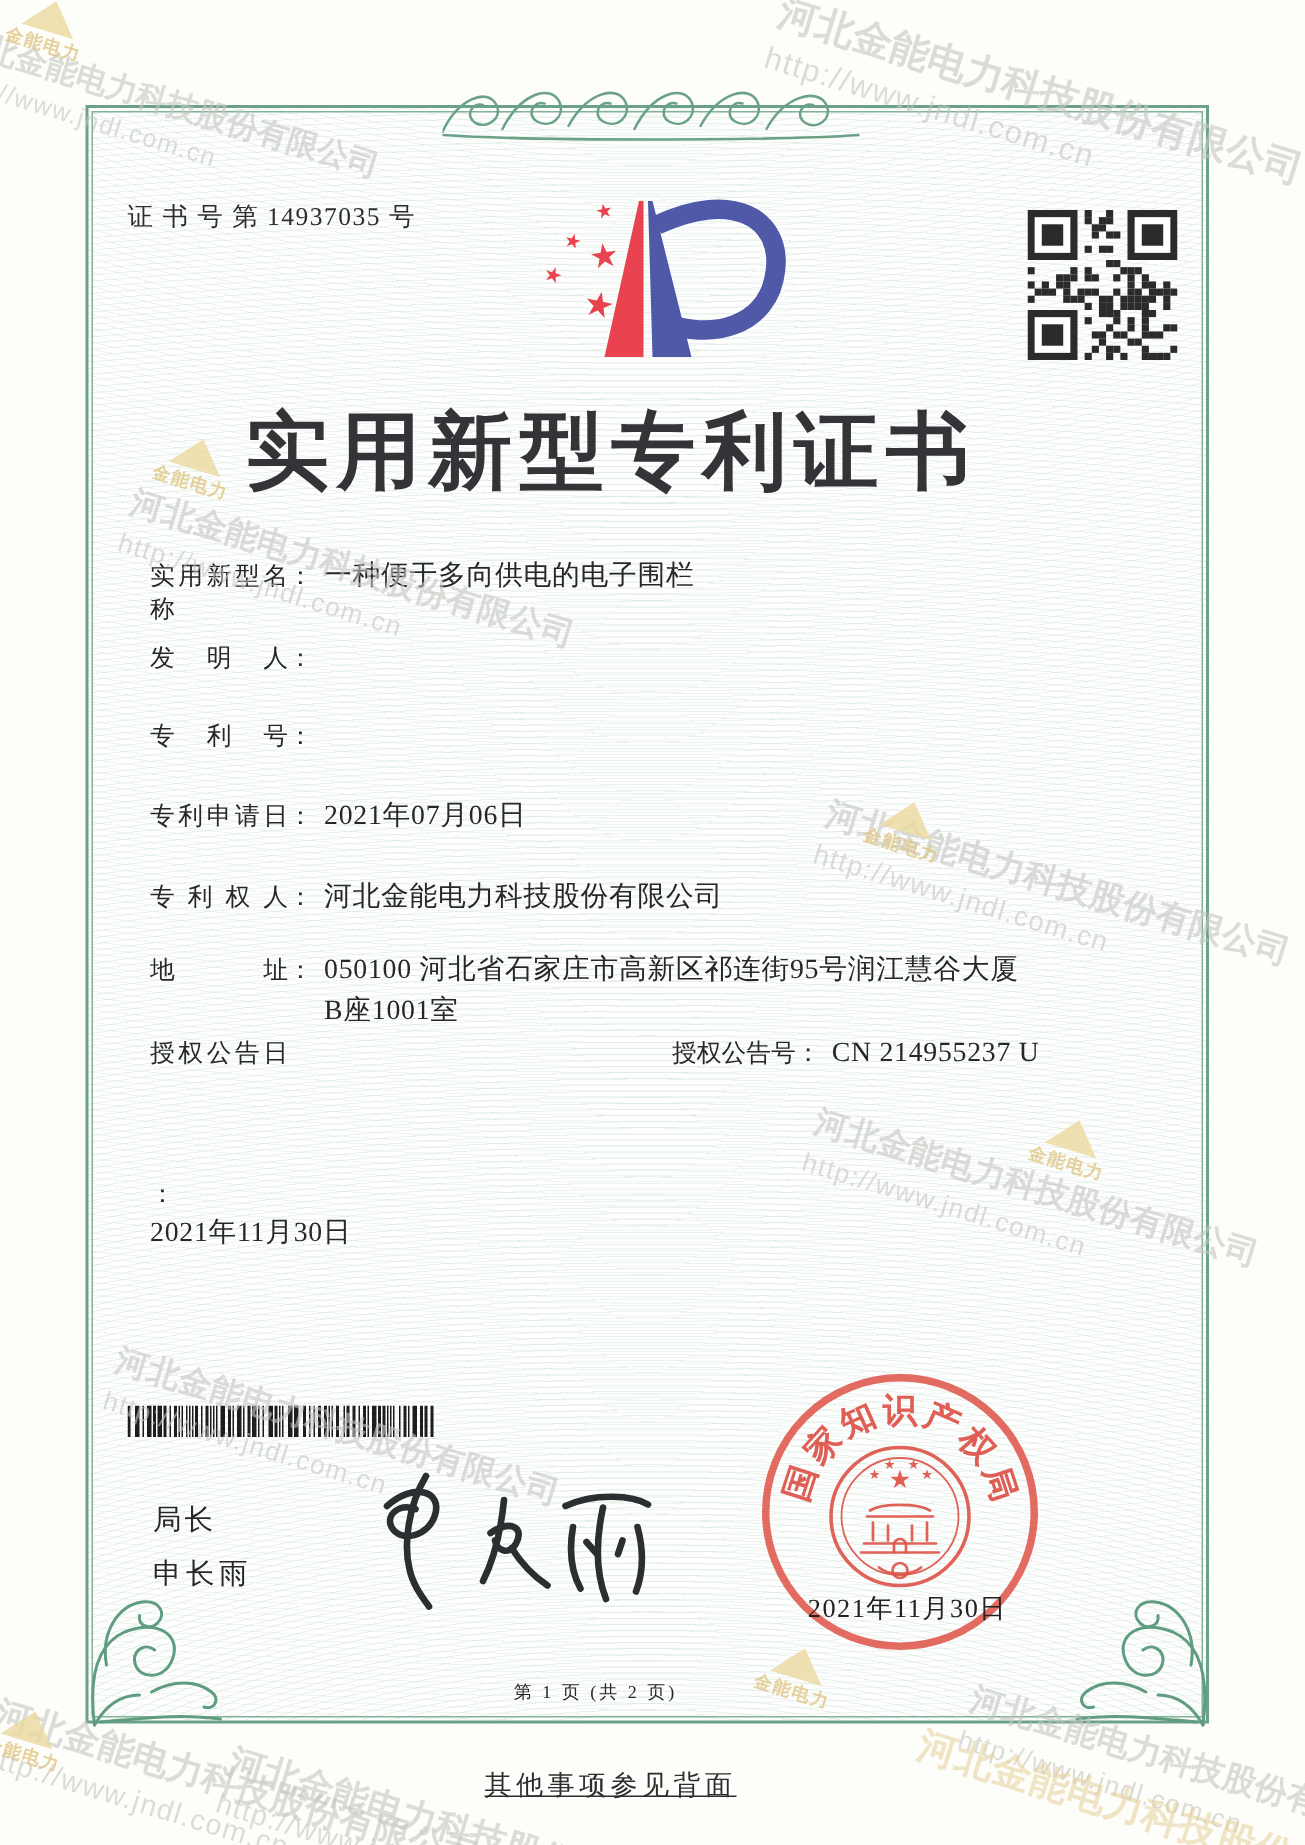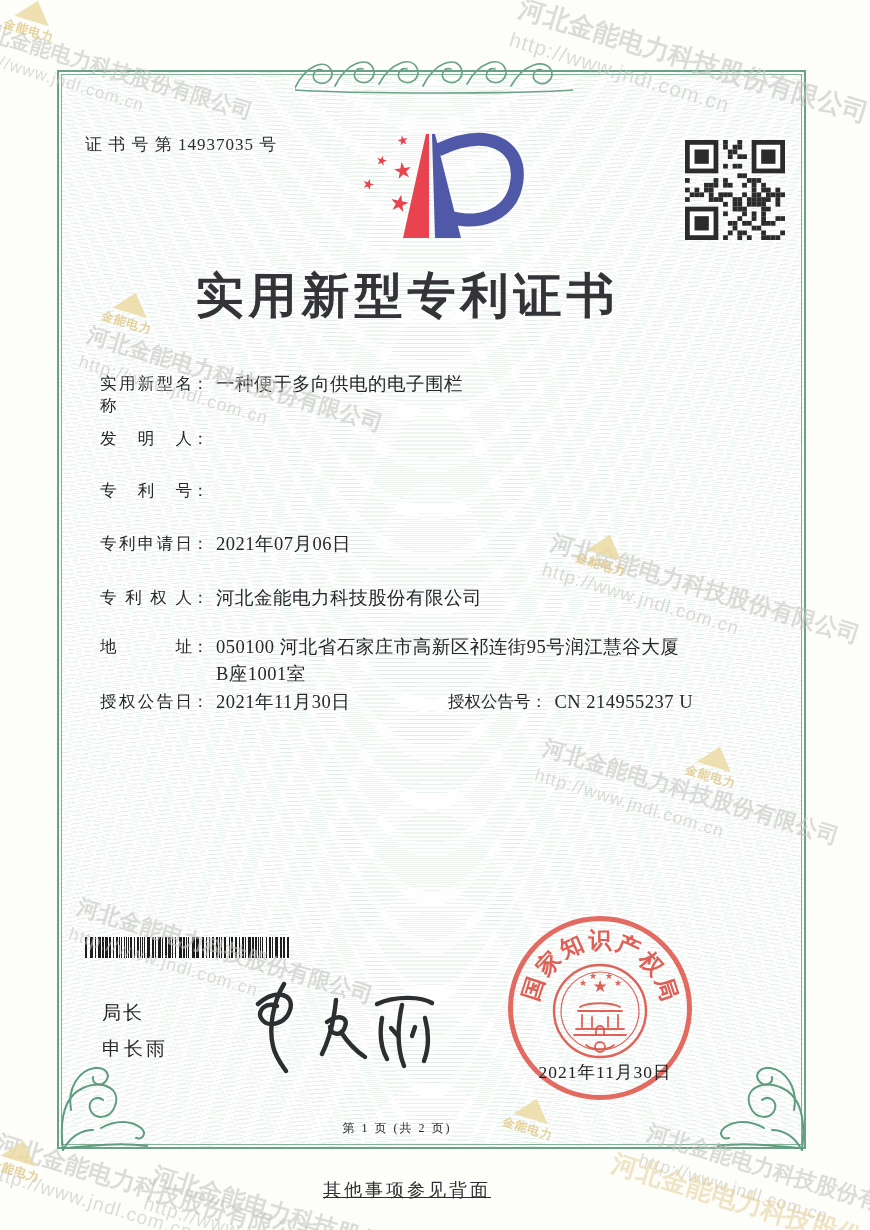--- a/index.html
+++ b/index.html
@@ -20,21 +20,21 @@
     z-index:1;
   }
   .frame::after{content:'';position:absolute;inset:2px;border:1px solid #84b298;pointer-events:none;}
   
   .certno{position:absolute;left:85px;top:133px;font-size:17px;letter-spacing:1px;color:#2d2d31;z-index:2;}
   .logo{position:absolute;left:345px;top:126px;width:185px;height:128px;z-index:2;}
   .logo .star{position:absolute;color:#e8434e;line-height:1;}
   .qr{position:absolute;left:685px;top:140px;width:100px;height:100px;z-index:2;}
   .title{
     position:absolute;left:57px;top:264px;width:745px;text-align:center;
-    font-size:48px;font-weight:bold;letter-spacing:5px;color:#333338;z-index:2;
+    font-size:56px;font-weight:bold;letter-spacing:5px;color:#333338;z-index:2;
     padding-right:44px;box-sizing:border-box;
   }
   
   .row{position:absolute;left:100px;display:flex;align-items:flex-start;font-size:18.5px;z-index:2;width:690px;}
   .flabel{width:92px;flex:0 0 92px;font-size:16.5px;text-align:justify;text-align-last:justify;padding-top:2px;}
   .fcolon{width:24px;flex:0 0 24px;font-size:16.5px;padding-top:2px;}
   .fvalue{letter-spacing:.5px;line-height:27px;}
   .grant2{position:absolute;left:348px;top:0;display:flex;}
   
   .paras{position:absolute;left:100px;top:722px;width:682px;font-size:16.5px;line-height:25.5px;
@@ -262,21 +262,21 @@
 <div class="row" style="top:585px">
   <span class="flabel">专利权人</span>
     <span class="fcolon">：</span>
     <span class="fvalue">河北金能电力科技股份有限公司</span>
 </div>
 <div class="row" style="top:634px">
   <span class="flabel">地址</span>
     <span class="fcolon">：</span>
     <span class="fvalue" style="width:474px;">050100 河北省石家庄市高新区祁连街95号润江慧谷大厦B座1001室</span>
 </div>
-<div class="row" style="top:689px;position:absolute;">
+<div class="row" style="top:689px;position:absolute;flex-direction:column;">
   <span class="flabel">授权公告日</span>
     <span class="fcolon">：</span>
     <span class="fvalue">2021年11月30日</span>
   <span class="grant2">
     <span class="flabel" style="width:auto;flex:none;">授权公告号</span>
       <span class="fcolon">：</span>
       <span class="fvalue">CN 214955237 U</span>
   </span>
 </div>
 

